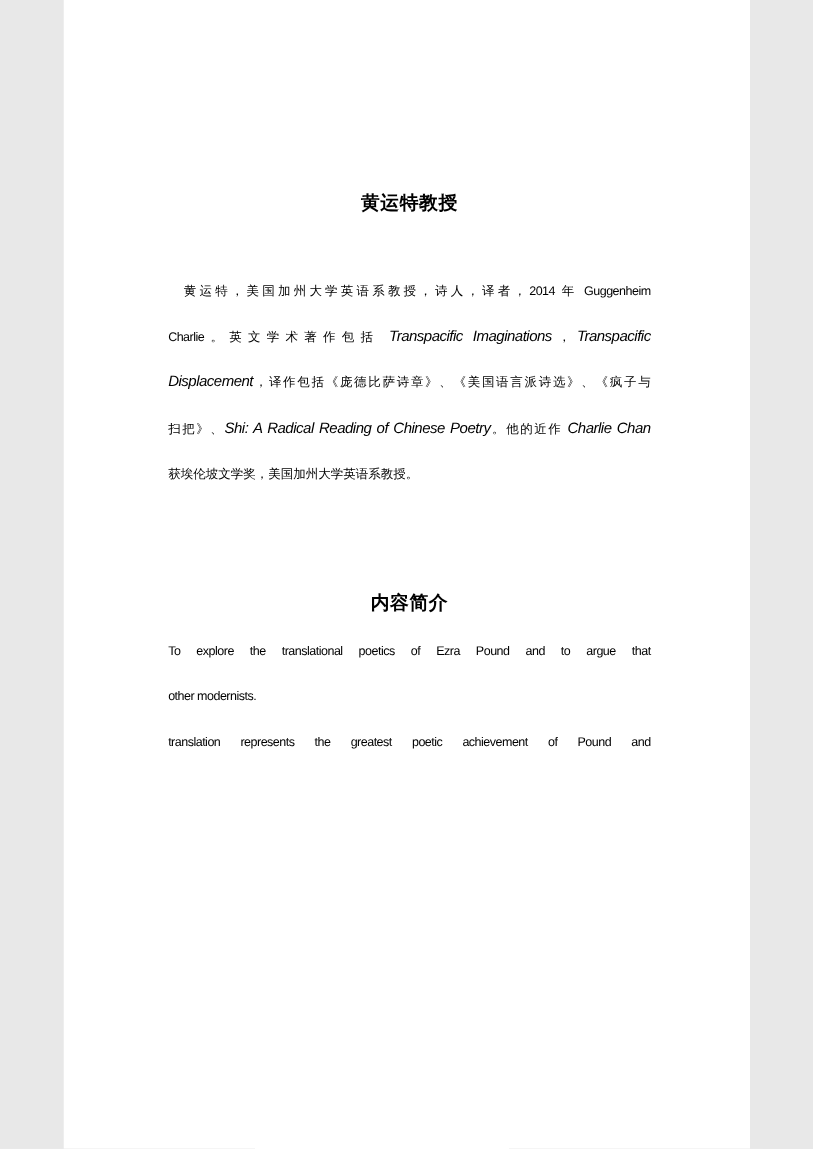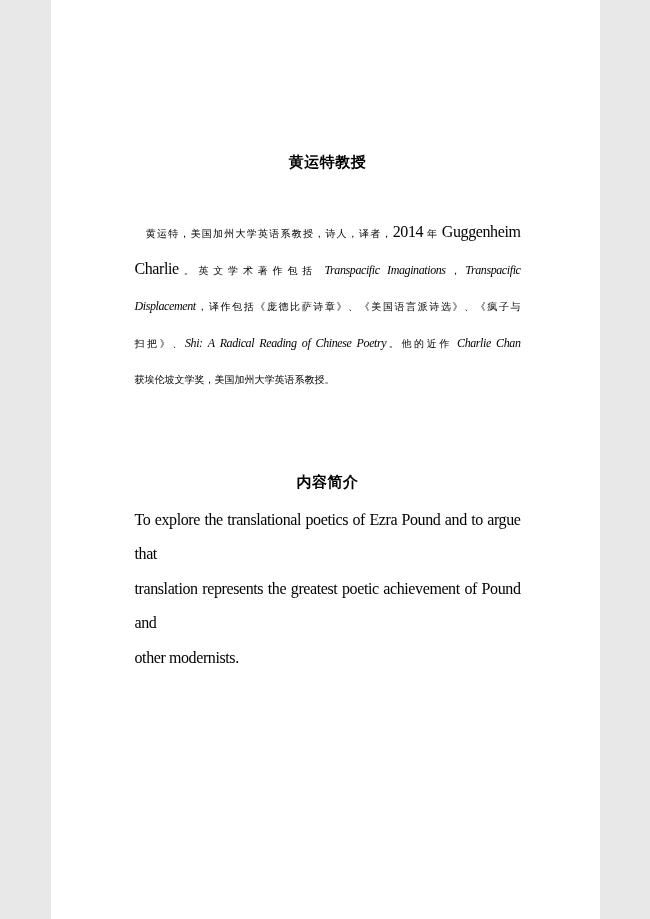--- a/index.html
+++ b/index.html
@@ -5,21 +5,21 @@
   html, body { margin: 0; padding: 0; background: #e8e8e8; }
   .page {
     position: relative;
     width: 549px;
     height: 919px;
     margin: 0 auto;
     background: #ffffff;
     color: #000000;
     box-sizing: border-box;
     padding: 152px 79px 0 84px;
-    font-family: Liberation Serif, serif;
+    font-family: Liberation Sans, sans-serif;
     overflow: hidden;
   }
   .doc-heading {
     margin: 0;
     font-size: 15px;
     line-height: 21px;
     font-weight: bold;
     text-align: center;
     letter-spacing: 0.5px;
   }
@@ -29,37 +29,37 @@
   .para-synopsis { margin-top: 10px; }
   .line {
     line-height: 34.5px;
     min-height: 34.5px;
   }
   .line.just {
     text-align: justify;
     text-align-last: justify;
   }
   .run.cjk { font-size: 10px; }
-  .run.latin { font-size: 16px; letter-spacing: -0.4px; }
+  .run.latin { font-size: 10px; letter-spacing: -0.4px; }
   .run.latin-italic { font-size: 12px; letter-spacing: -0.4px; font-style: italic; }
 </style>
 </head>
 <body>
 
 <div class="page" style="background: rgb(255, 255, 255); color: rgb(0, 0, 0);">
   <h1 class="doc-heading heading-author">黄运特教授</h1>
 
   <div class="para para-author">
       <div class="line just"><span class="run cjk">　黄运特，美国加州大学英语系教授，诗人，译者，</span><span class="run latin">2014</span><span class="run cjk"> 年 </span><span class="run latin">Guggenheim</span></div>
       <div class="line just"><span class="run latin">Charlie</span><span class="run cjk">。英文学术著作包括 </span><span class="run latin-italic">Transpacific Imaginations</span><span class="run cjk">，</span><span class="run latin-italic">Transpacific</span></div>
       <div class="line just"><span class="run latin-italic">Displacement</span><span class="run cjk">，译作包括《庞德比萨诗章》、《美国语言派诗选》、《疯子与</span></div>
       <div class="line just"><span class="run cjk">扫把》、</span><span class="run latin-italic">Shi: A Radical Reading of Chinese Poetry</span><span class="run cjk">。他的近作 </span><span class="run latin-italic">Charlie Chan</span></div>
       <div class="line"><span class="run cjk">获埃伦坡文学奖，美国加州大学英语系教授。</span></div>
     </div>
 
   <h2 class="doc-heading heading-synopsis">内容简介</h2>
 
   <div class="para para-synopsis">
       <div class="line just"><span class="run latin">To explore the translational poetics of Ezra Pound and to argue that</span></div>
+      <div class="line"><span class="run latin">other modernists.</span></div>
       <div class="line just"><span class="run latin">translation represents the greatest poetic achievement of Pound and</span></div>
-      <div class="line"><span class="run latin">other modernists.</span></div>
     </div>
 </div>
 
 </body></html>

